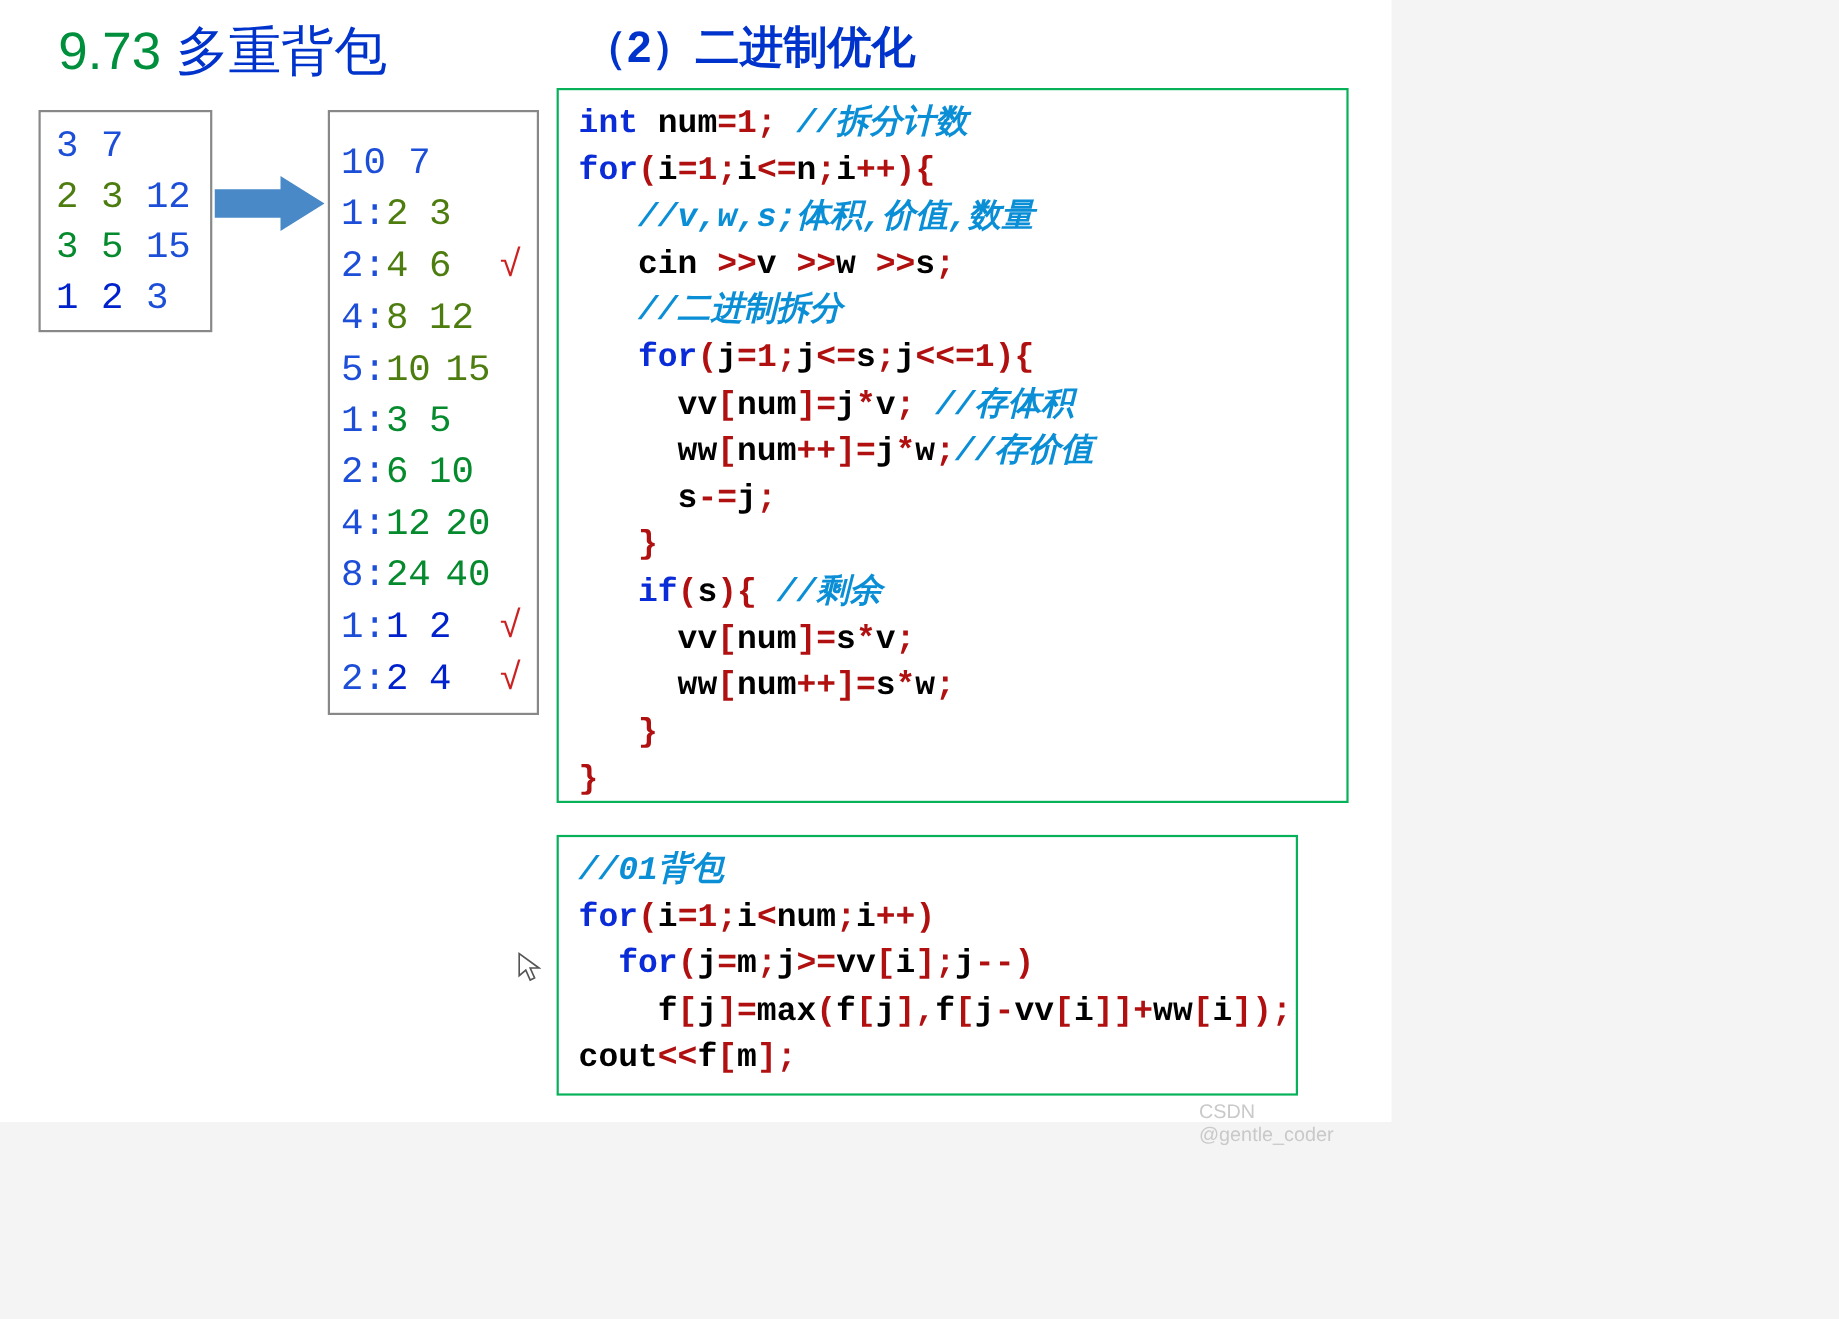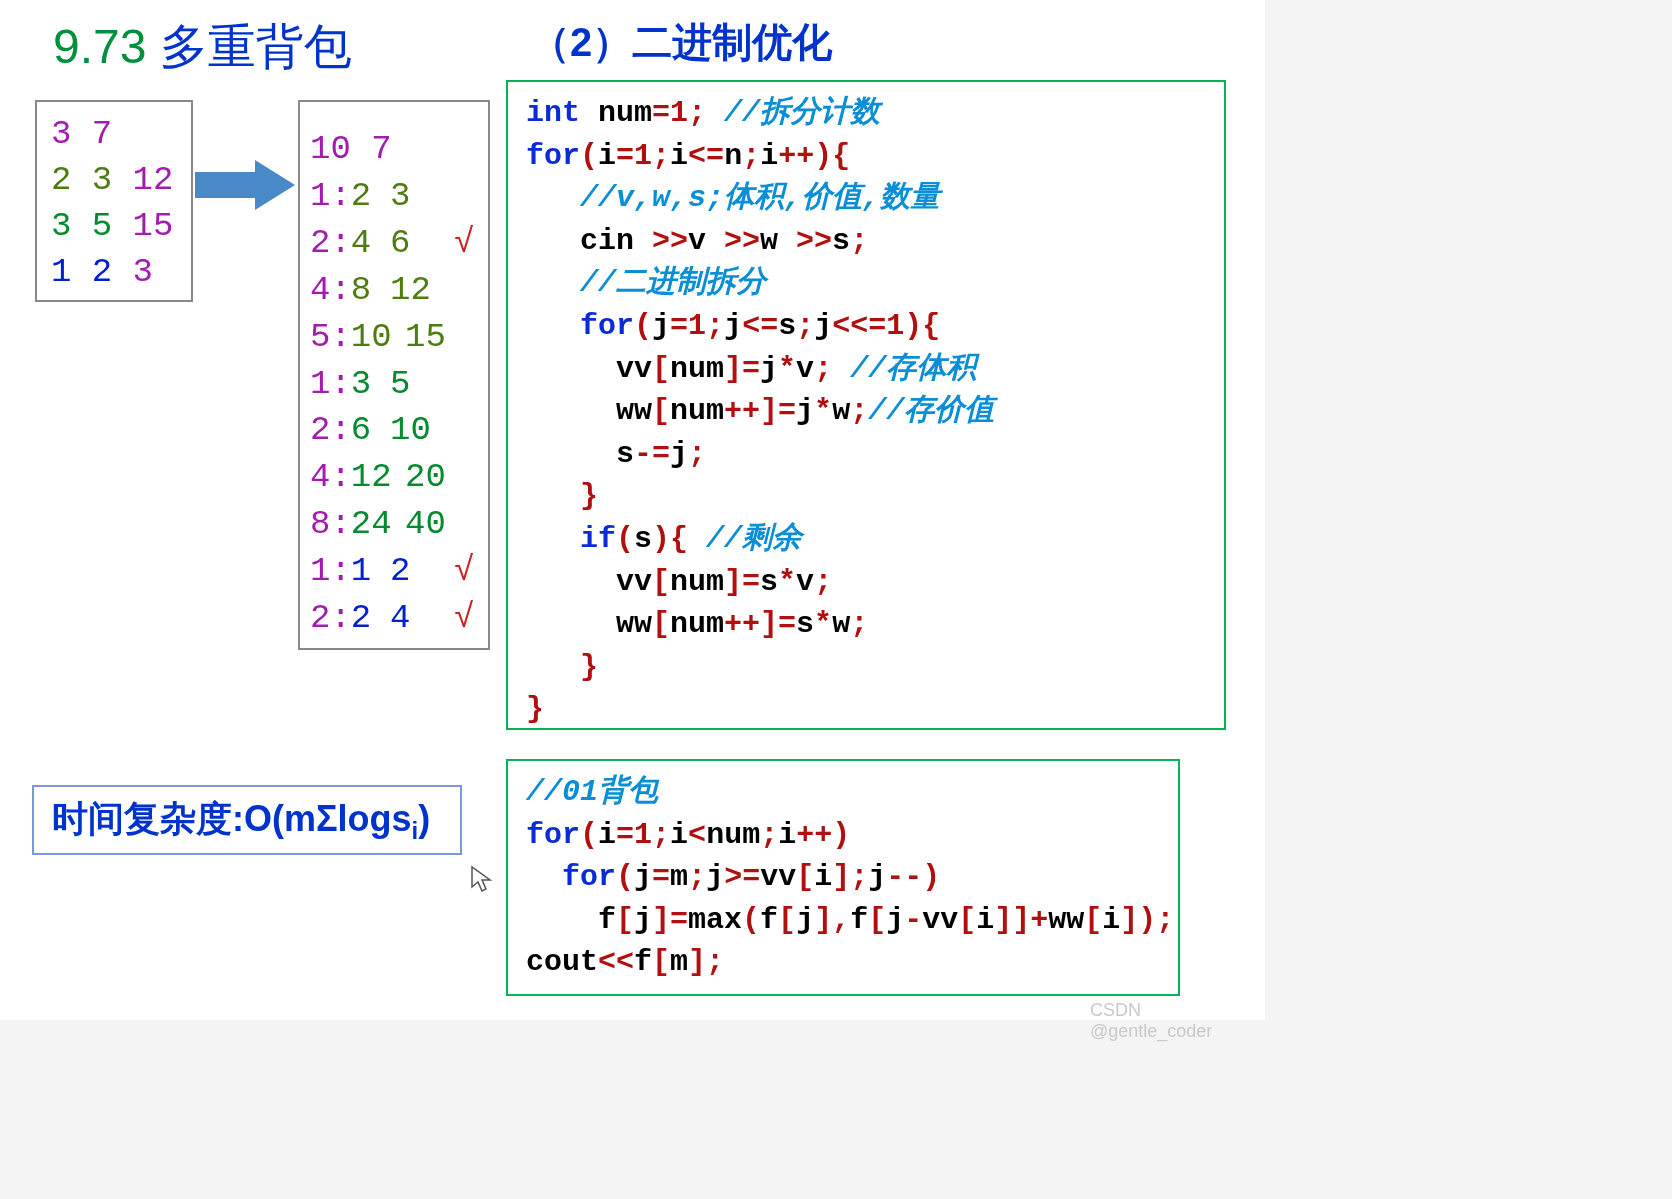--- a/index.html
+++ b/index.html
@@ -67,21 +67,21 @@
     font-size: 34px;
     font-family: "Consolas","Courier New",monospace;
     line-height: 1.38;
     background: #fff;
   }
   .output-box .row { display: flex; }
   .output-box .c1  { width: 80px; }
   .output-box .c1b { width: 95px; }
   .output-box .c2  { width: 60px; text-align: left; }
   .output-box .chk { color: #cc2222; margin-left: 4px; }
-  .clr-black { color: #a21caf; }
+  .clr-black { color: #1d4ed8; }
   .clr-red   { color: #4d7c0f; }
   .clr-green { color: #058a2e; }
   .clr-blue  { color: #0022cc; }
   .code-box {
     position: absolute;
     border: 2px solid #07b15a;
     font-family: "Consolas","Courier New",monospace;
     font-size: 30px;
     font-weight: bold;
     line-height: 1.42;
@@ -204,23 +204,20 @@
 <span class="pl">     vv</span><span class="op">[</span><span class="pl">num</span><span class="op">]=</span><span class="pl">j</span><span class="op">*</span><span class="pl">v</span><span class="op">;</span><span class="cm"> //存体积</span>
 <span class="pl">     ww</span><span class="op">[</span><span class="pl">num</span><span class="op">++</span><span class="op">]=</span><span class="pl">j</span><span class="op">*</span><span class="pl">w</span><span class="op">;</span><span class="cm">//存价值</span>
 <span class="pl">     s</span><span class="op">-=</span><span class="pl">j</span><span class="op">;</span>
 <span class="brc">   }</span>
 <span class="pl">   </span><span class="kw">if</span><span class="brc">(</span><span class="pl">s</span><span class="brc">){</span><span class="cm"> //剩余</span>
 <span class="pl">     vv</span><span class="op">[</span><span class="pl">num</span><span class="op">]=</span><span class="pl">s</span><span class="op">*</span><span class="pl">v</span><span class="op">;</span>
 <span class="pl">     ww</span><span class="op">[</span><span class="pl">num</span><span class="op">++</span><span class="op">]=</span><span class="pl">s</span><span class="op">*</span><span class="pl">w</span><span class="op">;</span>
 <span class="brc">   }</span>
 <span class="brc">}</span></div>
 
-  <div class="complexity">
-    <span>时间复杂度:O(mΣlogs</span><sub>i</sub><span>)</span>
-  </div>
 
   <div class="code-box code2"><span class="cm">//01背包</span>
 <span class="kw">for</span><span class="brc">(</span><span class="pl">i</span><span class="op">=</span><span class="num">1</span><span class="op">;</span><span class="pl">i</span><span class="op">&lt;</span><span class="pl">num</span><span class="op">;</span><span class="pl">i</span><span class="op">++</span><span class="brc">)</span>
 <span class="pl">  </span><span class="kw">for</span><span class="brc">(</span><span class="pl">j</span><span class="op">=</span><span class="pl">m</span><span class="op">;</span><span class="pl">j</span><span class="op">&gt;=</span><span class="pl">vv</span><span class="op">[</span><span class="pl">i</span><span class="op">];</span><span class="pl">j</span><span class="op">--</span><span class="brc">)</span>
 <span class="pl">    f</span><span class="op">[</span><span class="pl">j</span><span class="op">]=</span><span class="pl">max</span><span class="brc">(</span><span class="pl">f</span><span class="op">[</span><span class="pl">j</span><span class="op">],</span><span class="pl">f</span><span class="op">[</span><span class="pl">j</span><span class="op">-</span><span class="pl">vv</span><span class="op">[</span><span class="pl">i</span><span class="op">]]+</span><span class="pl">ww</span><span class="op">[</span><span class="pl">i</span><span class="op">]);</span>
 <span class="pl">cout</span><span class="op">&lt;&lt;</span><span class="pl">f</span><span class="op">[</span><span class="pl">m</span><span class="op">];</span></div>
 
   <div class="cursor">
     <svg width="22" height="28" viewBox="0 0 22 28">
         <path d="M2 2 L2 22 L8 17 L12 26 L16 24 L12 15 L20 15 Z" fill="none" stroke="#555" stroke-width="1.5"></path>

